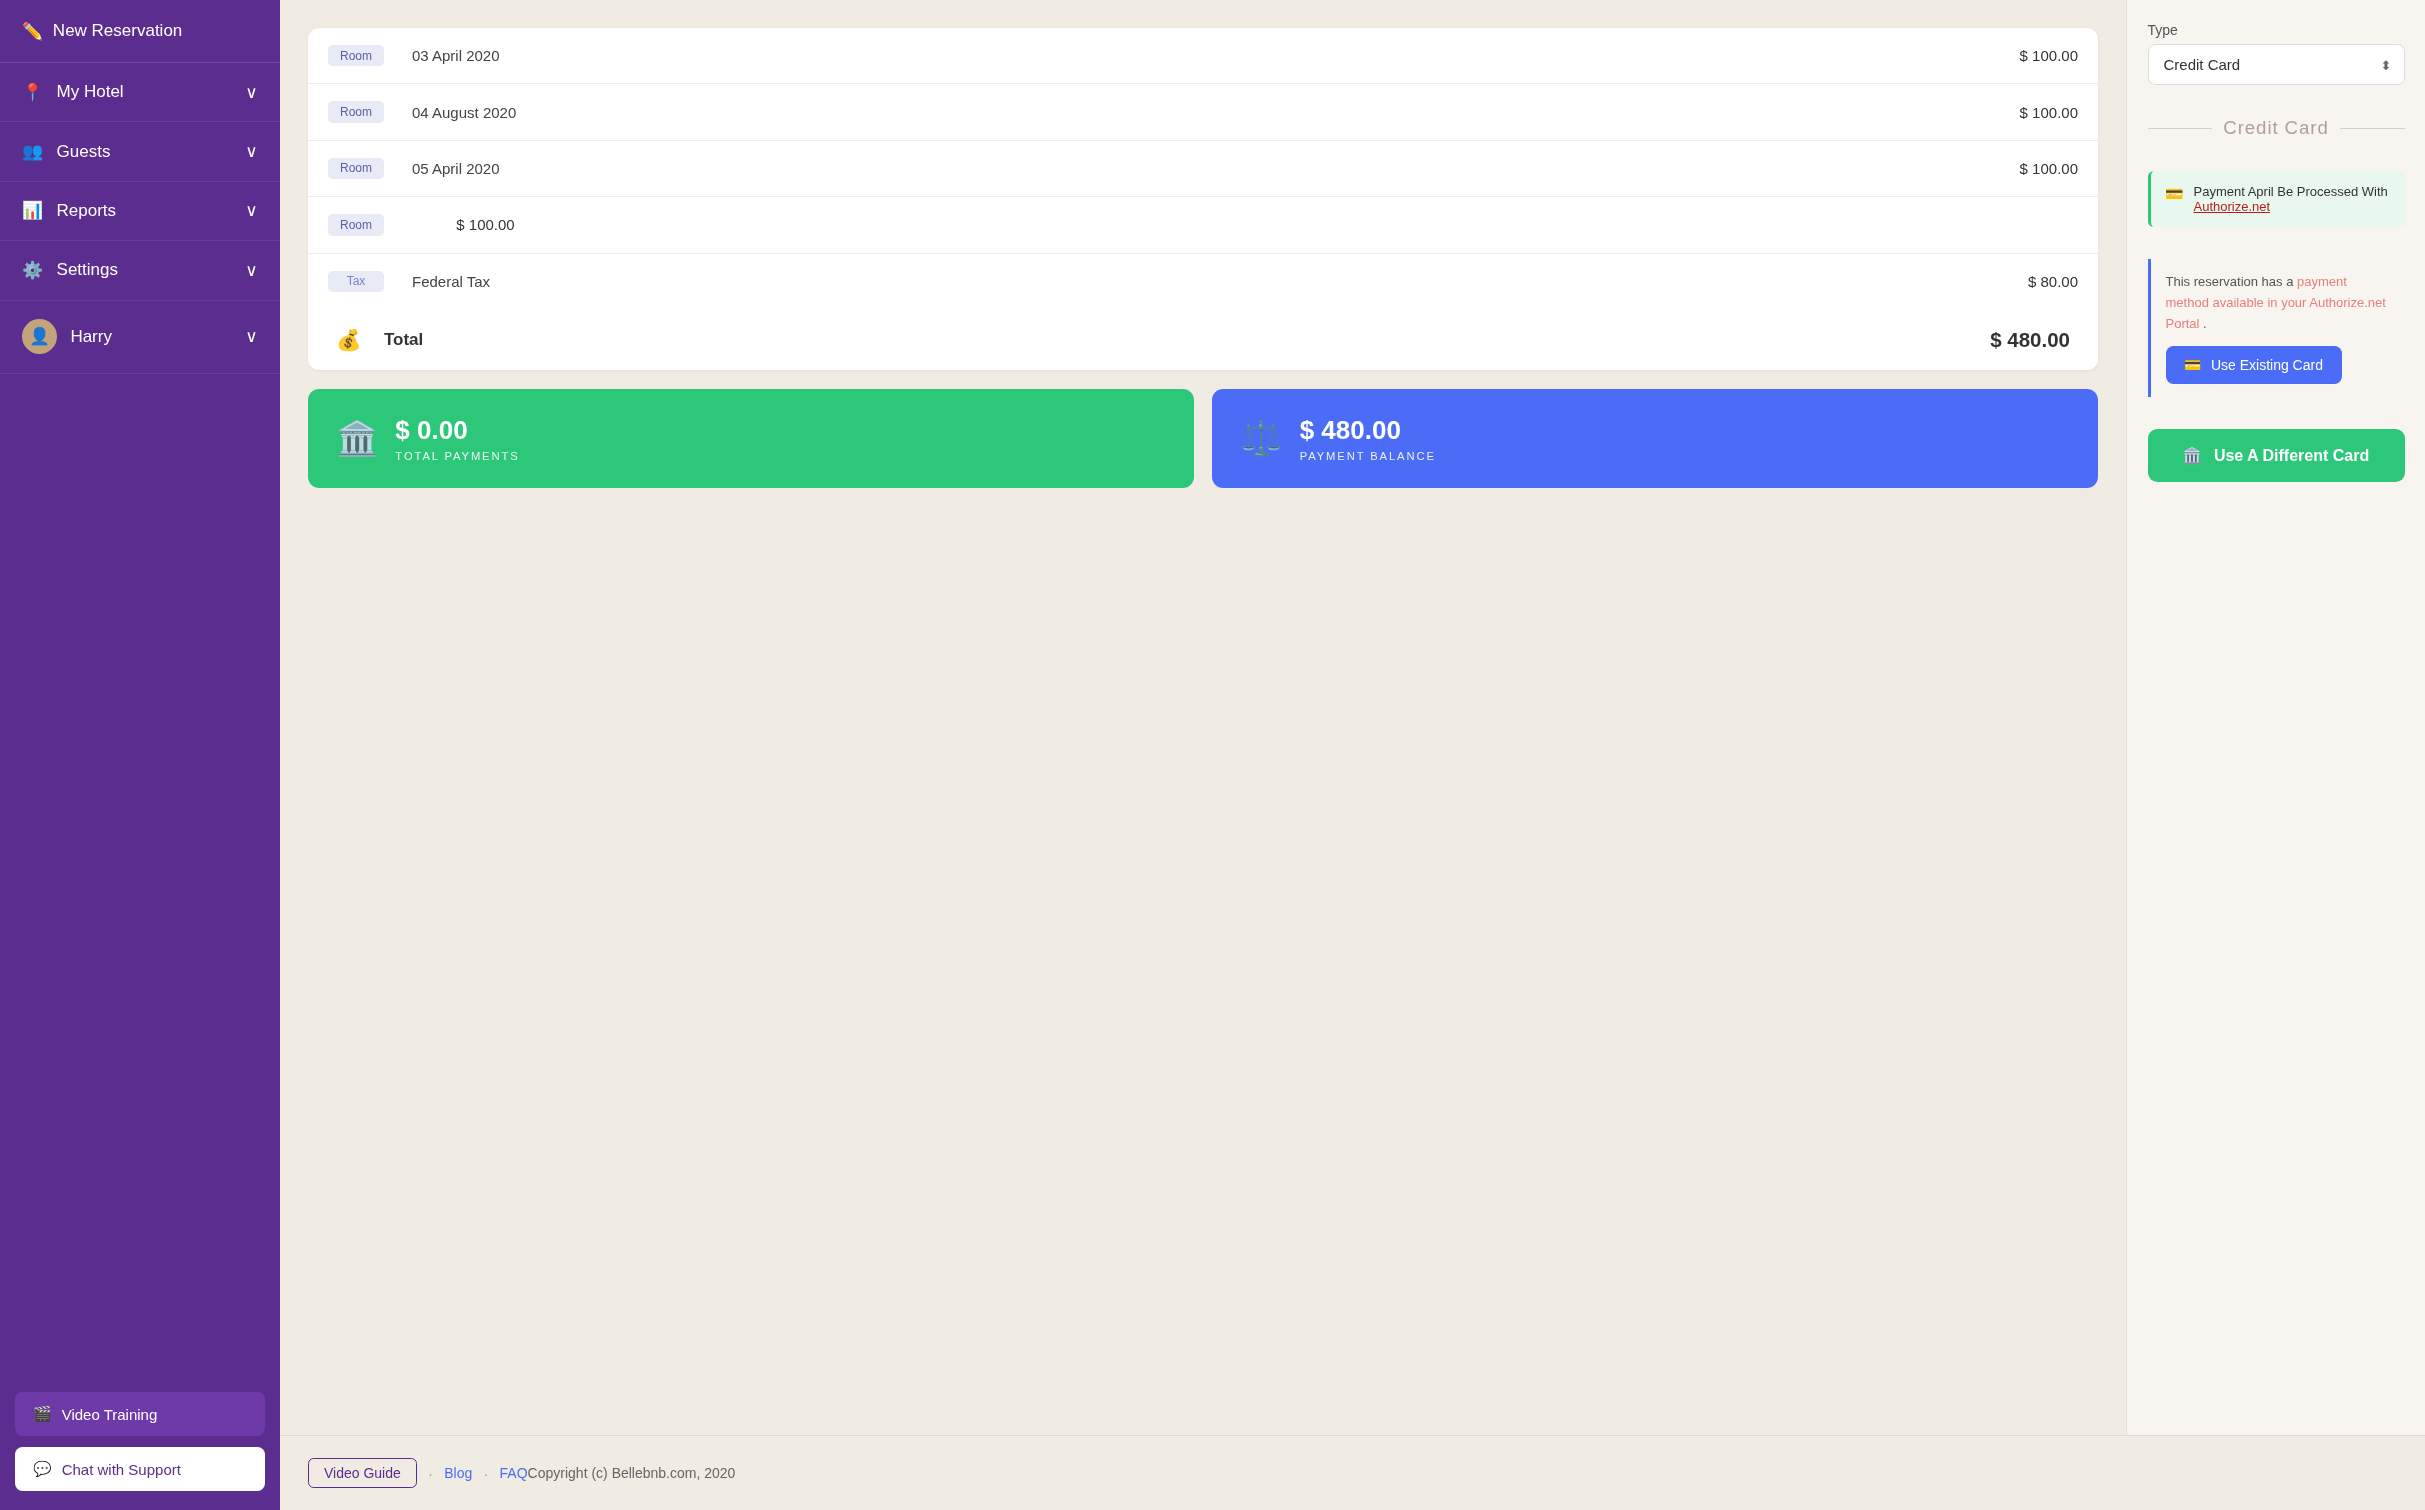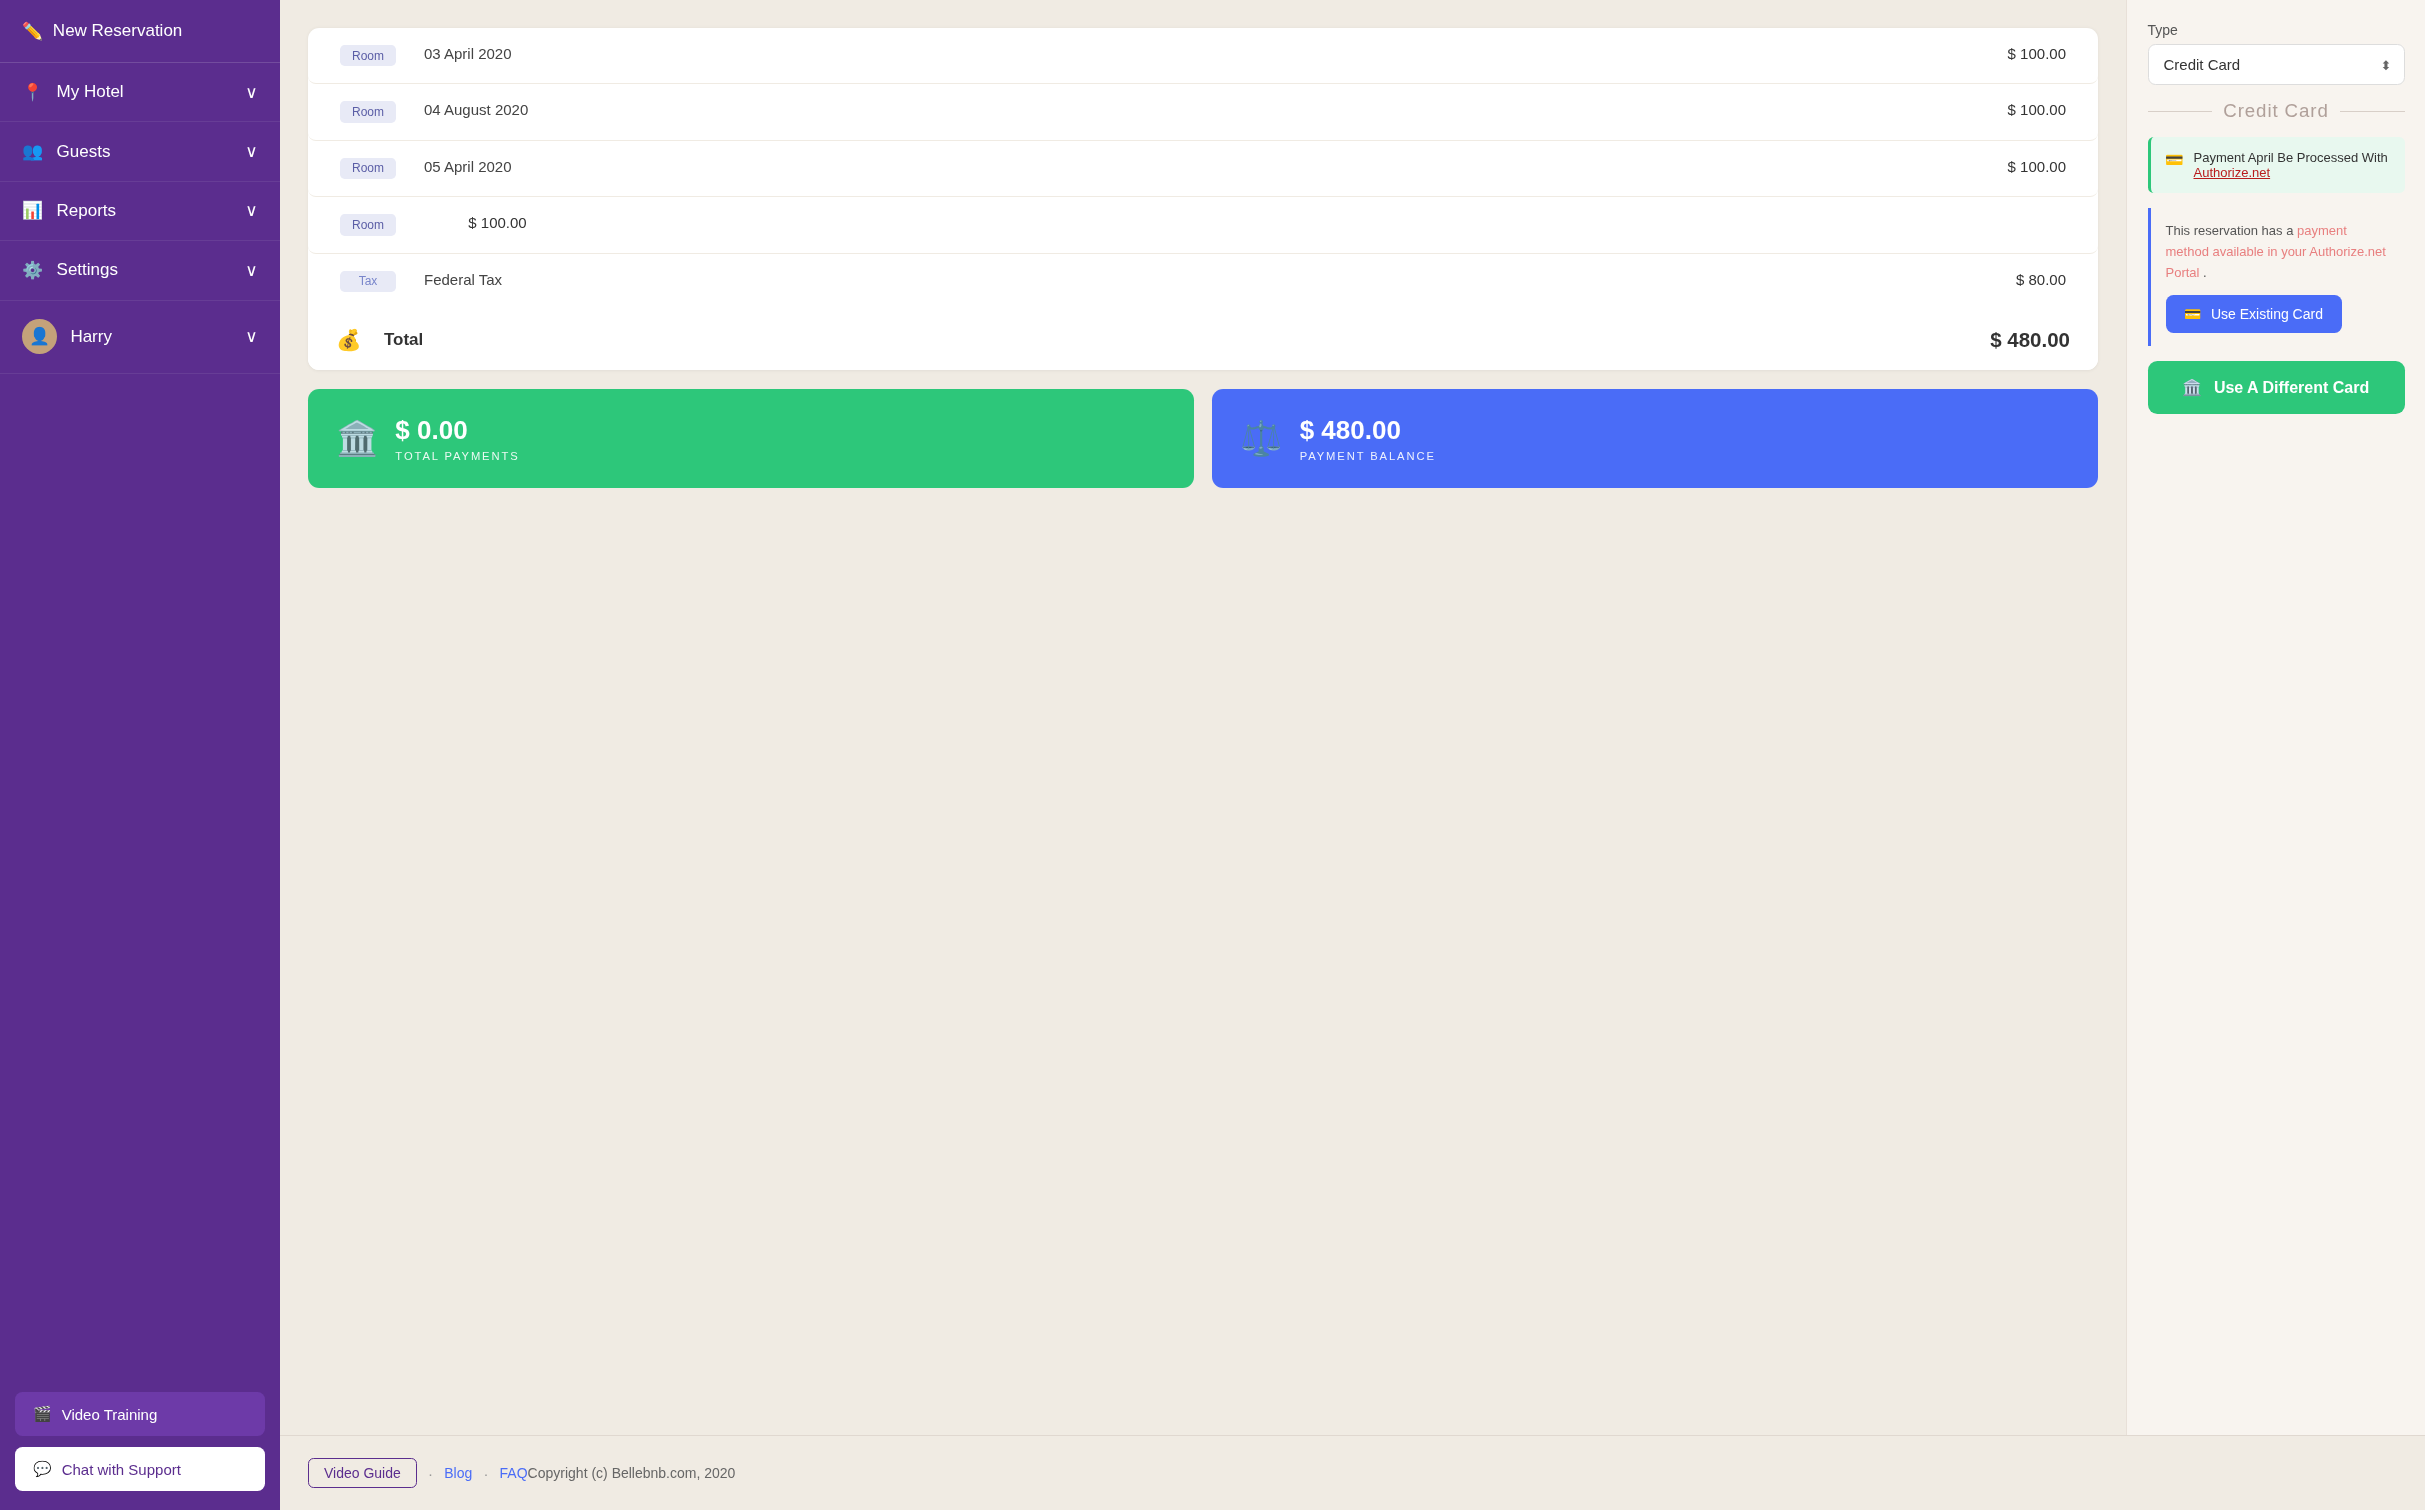--- a/index.html
+++ b/index.html
@@ -102,24 +102,24 @@
 
     
     .charges-table {
       background: #fff;
       border-radius: 11.2px;
       overflow: hidden;
       box-shadow: 0 0.9px 3.7px rgba(0,0,0,0.06);
     }
     .charge-row {
       display: flex;
-      padding: 17px 32px;
+      align-items: center;
+      padding: 17px 20px;
       border-bottom: 0.9px solid #f0ebe3;
       gap: 18.7px;
-      border-radius: 8px;
     }
     .charge-row:last-child { border-bottom: none; }
     .charge-badge {
       padding: 3.7px 11.2px;
       border-radius: 4.7px;
       font-size: 12px;
       font-weight: 500;
       min-width: 56px;
       text-align: center;
     }
@@ -160,21 +160,21 @@
     .payment-card-label { font-size: 11.2px; letter-spacing: 1.9px; text-transform: uppercase; opacity: 0.9; }
 
     
     .right-panel {
       width: 299px;
       background: #f8f4ef;
       padding: 22.4px 20.5px;
       border-left: 0.9px solid #e8e0d8;
       display: flex;
       flex-direction: column;
-      gap: 15px;
+      gap: 32px;
     }
     .type-label { font-size: 14px; color: #555; margin-bottom: 5.6px; }
     .type-select {
       width: 100%;
       padding: 11.2px 15px;
       border: 0.9px solid #ddd;
       border-radius: 7.5px;
       font-size: 15px;
       background: #fff;
       appearance: none;

